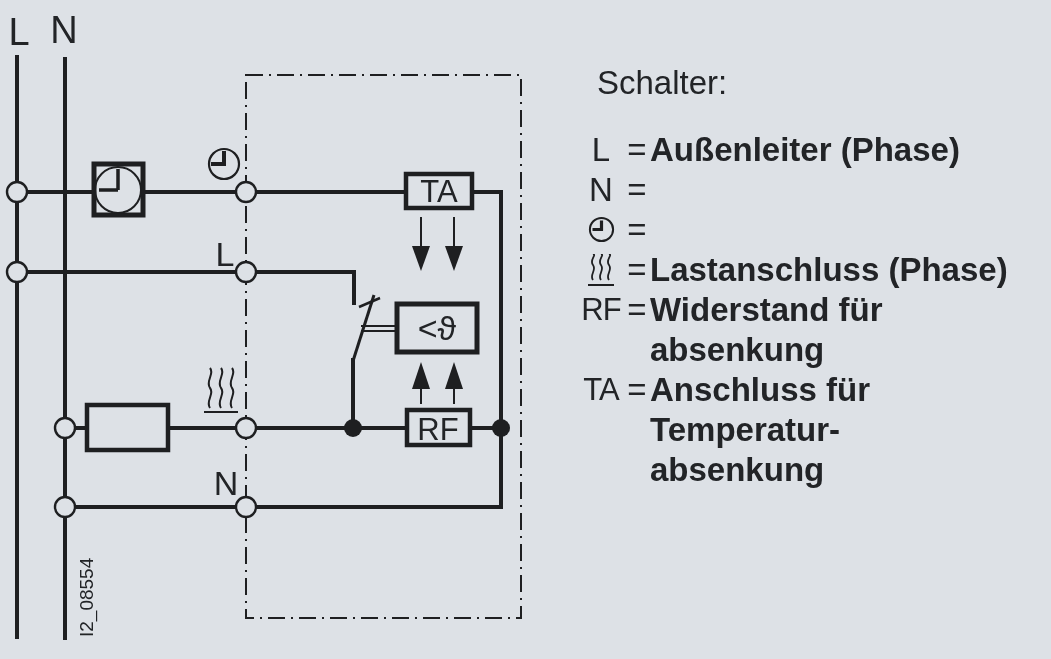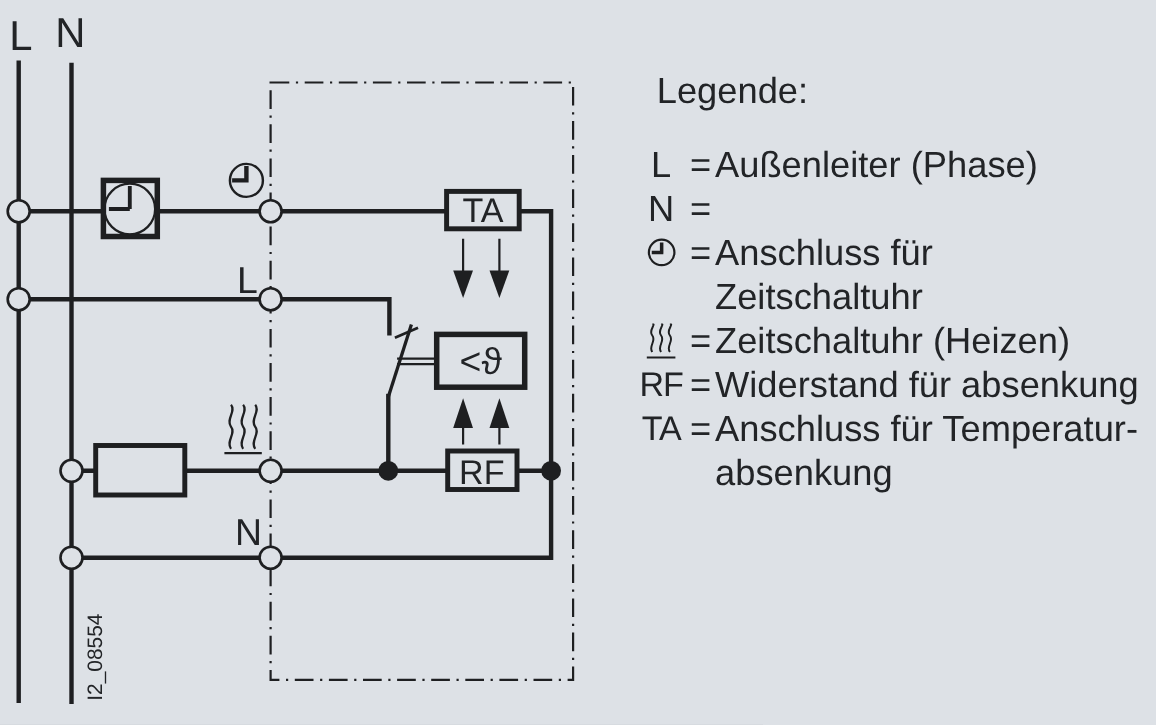--- a/index.html
+++ b/index.html
@@ -18,21 +18,21 @@
   .dtext{fill:#222427;font-family:"Liberation Sans",sans-serif;}
   #legend{
     position:absolute;left:578px;top:63px;width:468px;
     font-size:33px;line-height:40px;
   }
   #legend-title{padding-left:19px;margin-bottom:27px;}
   .lrow{display:flex;align-items:flex-start;}
   .lsym{width:46px;flex:0 0 46px;text-align:center;}
   .lsym.small{font-size:31px;letter-spacing:-1px;}
   .leq{width:26px;flex:0 0 26px;text-align:center;}
-  .ldef{flex:1;}
+  .ldef{flex:1;font-weight:bold;}
   .licon{display:block;margin:0 auto;}
   .licon.clock{margin-top:6px;}
   .licon.heat{margin-top:4px;}
 </style>
 </head>
 <body>
 
 <div id="stage">
 
   <svg id="circuit-svg" width="1051" height="659" viewBox="0 0 1051 659">
@@ -113,21 +113,21 @@
     <text class="dtext" x="64" y="43" font-size="38" text-anchor="middle">N</text>
     <text class="dtext" x="225" y="266" font-size="34" text-anchor="middle">L</text>
     <text class="dtext" x="226" y="495" font-size="34" text-anchor="middle">N</text>
     <text class="dtext" x="439" y="202" font-size="31" text-anchor="middle">TA</text>
     <text class="dtext" x="438" y="440" font-size="31" text-anchor="middle">RF</text>
     <text class="dtext" x="437" y="340" font-size="34" text-anchor="middle" font-family="DejaVu Sans">&lt;ϑ</text>
     <text class="dtext" font-size="19" transform="translate(93,637) rotate(-90)">I2_08554</text>
   </svg>
 
   <div id="legend">
-    <div id="legend-title">Legende:</div>
+    <div id="legend-title">Schalter:</div>
 
     <div class="lrow">
       <span class="lsym">L</span>
       <span class="leq">=</span>
       <span class="ldef"><span>Außenleiter (Phase)</span></span>
     </div>
 
     <div class="lrow">
       <span class="lsym">N</span>
       <span class="leq">=</span>
@@ -135,37 +135,36 @@
 
     <div class="lrow">
       <span class="lsym">
         <svg class="licon clock" width="27" height="27" viewBox="0 0 27 27">
           <circle cx="13.5" cy="13.5" r="11.6" fill="none" stroke="#1e1f21" stroke-width="2"></circle>
           <path d="M13.5 14.5 V4.5 M15 13.5 H4.5" stroke="#1e1f21" stroke-width="3.2" fill="none"></path>
         </svg>
       </span>
       <span class="leq">=</span>
       <span class="ldef">
-        <div>Anschluss für Zeitschaltuhr</div>
       </span>
     </div>
 
     <div class="lrow">
       <span class="lsym">
         <svg class="licon heat" width="32" height="34" viewBox="0 0 32 34">
           <g stroke="#1e1f21" fill="none" stroke-width="1.8">
             <path d="M8 26 c -4 -5 4 -10 0 -15 c -4 -5 4 -10 0 -11"></path>
             <path d="M16 26 c -4 -5 4 -10 0 -15 c -4 -5 4 -10 0 -11"></path>
             <path d="M24 26 c -4 -5 4 -10 0 -15 c -4 -5 4 -10 0 -11"></path>
             <path stroke-width="2" d="M3 31 H29"></path>
           </g>
         </svg>
       </span>
       <span class="leq">=</span>
-      <span class="ldef"><span>Zeitschaltuhr (Heizen)</span></span>
+      <span class="ldef"><span>Lastanschluss (Phase)</span></span>
     </div>
 
     <div class="lrow">
       <span class="lsym small">RF</span>
       <span class="leq">=</span>
       <span class="ldef">
         <div>Widerstand für absenkung</div>
       </span>
     </div>
 

